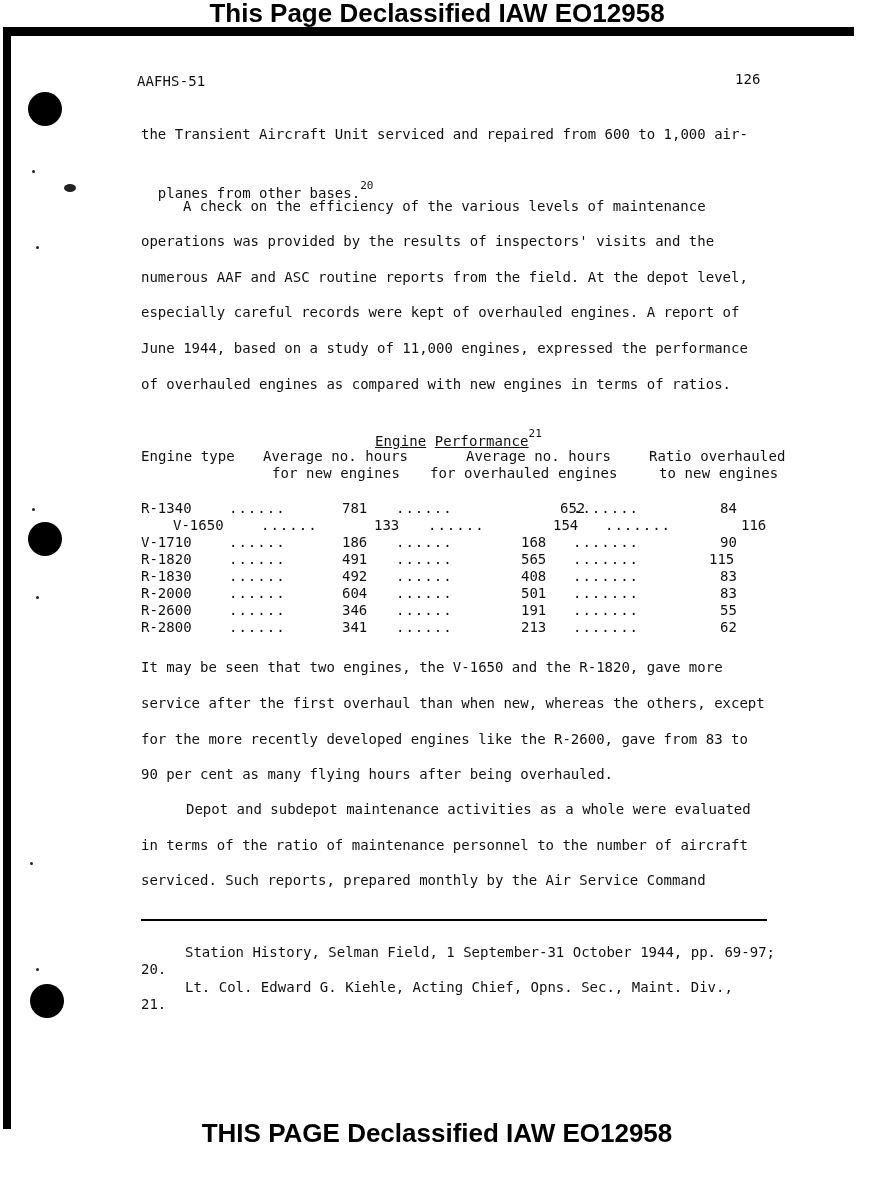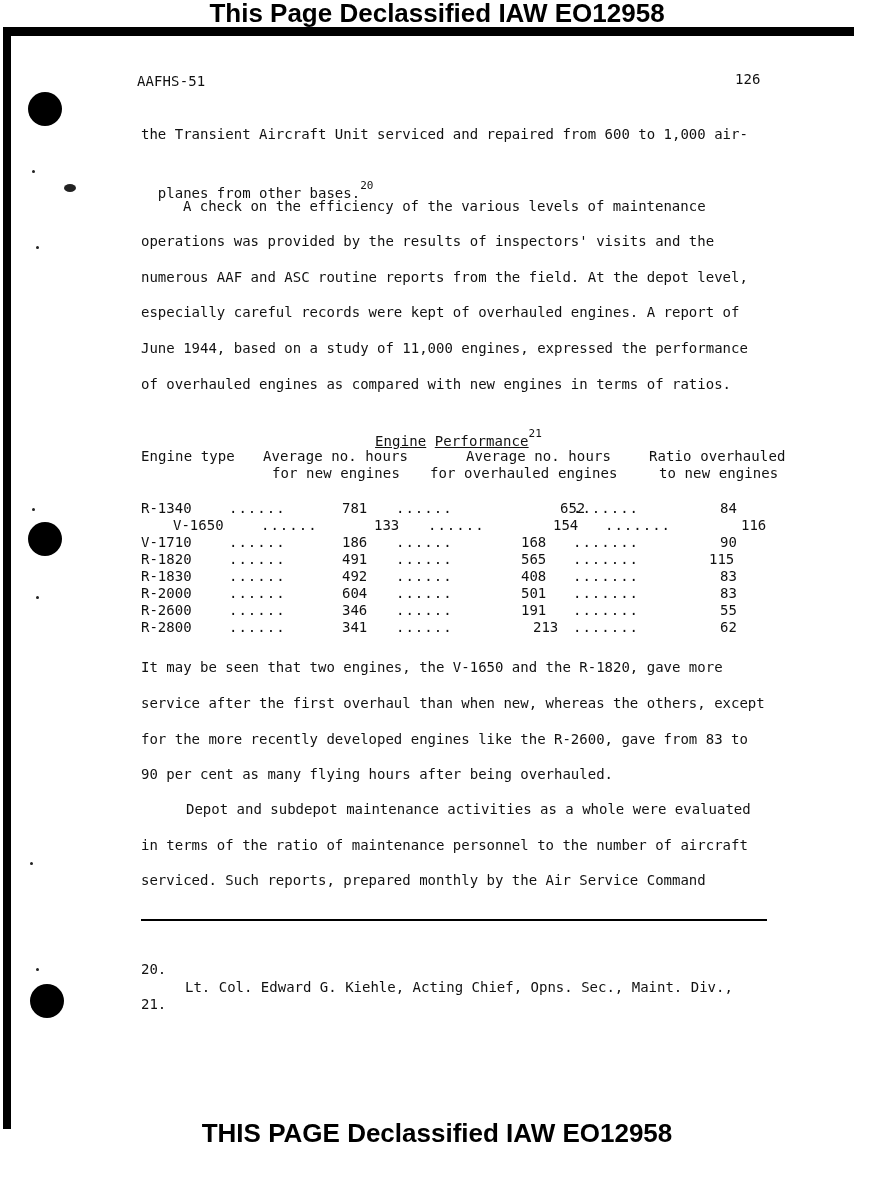--- a/index.html
+++ b/index.html
@@ -140,36 +140,37 @@
   <span class="dots" style="left:255px;">......</span>
   <span class="col" style="left:380px;">191</span>
   <span class="dots" style="left:432px;">.......</span>
   <span class="col" style="left:579px;">55</span>
 </div>
 <div class="tbl-row" style="top:619px;">
   <span class="col" style="left:0;">R-2800</span>
   <span class="dots" style="left:88px;">......</span>
   <span class="col" style="left:201px;">341</span>
   <span class="dots" style="left:255px;">......</span>
-  <span class="col" style="left:392px;">213</span>
+  <span class="col" style="left:380px;">213</span>
   <span class="dots" style="left:432px;">.......</span>
   <span class="col" style="left:579px;">62</span>
 </div>
 
 <div class="line" style="top:659px;">It may be seen that two engines, the V-1650 and the R-1820, gave more</div>
 <div class="line" style="top:695px;">service after the first overhaul than when new, whereas the others, except</div>
 <div class="line" style="top:731px;">for the more recently developed engines like the R-2600, gave from 83 to</div>
 <div class="line" style="top:766px;">90 per cent as many flying hours after being overhauled.</div>
 <div class="line para-indent" style="top:801px;left:186px;">Depot and subdepot maintenance activities as a whole were evaluated</div>
 <div class="line" style="top:837px;">in terms of the ratio of maintenance personnel to the number of aircraft</div>
 <div class="line" style="top:872px;">serviced. Such reports, prepared monthly by the Air Service Command</div>
 
 <div class="rule"></div>
 
 <div class="fn" style="top:944px;width:660px;height:34px;">
   <span class="num">20.</span>
+  <span class="body" style="top:0;">Station History, Selman Field, 1 September-31 October 1944, pp. 69-97;</span>
 </div>
 <div class="fn" style="top:979px;width:660px;height:51px;">
   <span class="num">21.</span>
   <span class="body" style="top:0;">Lt. Col. Edward G. Kiehle, Acting Chief, Opns. Sec., Maint. Div.,</span>
 </div>
 
 <div class="banner bottom">THIS PAGE Declassified IAW EO12958</div>
 
 </body></html>

